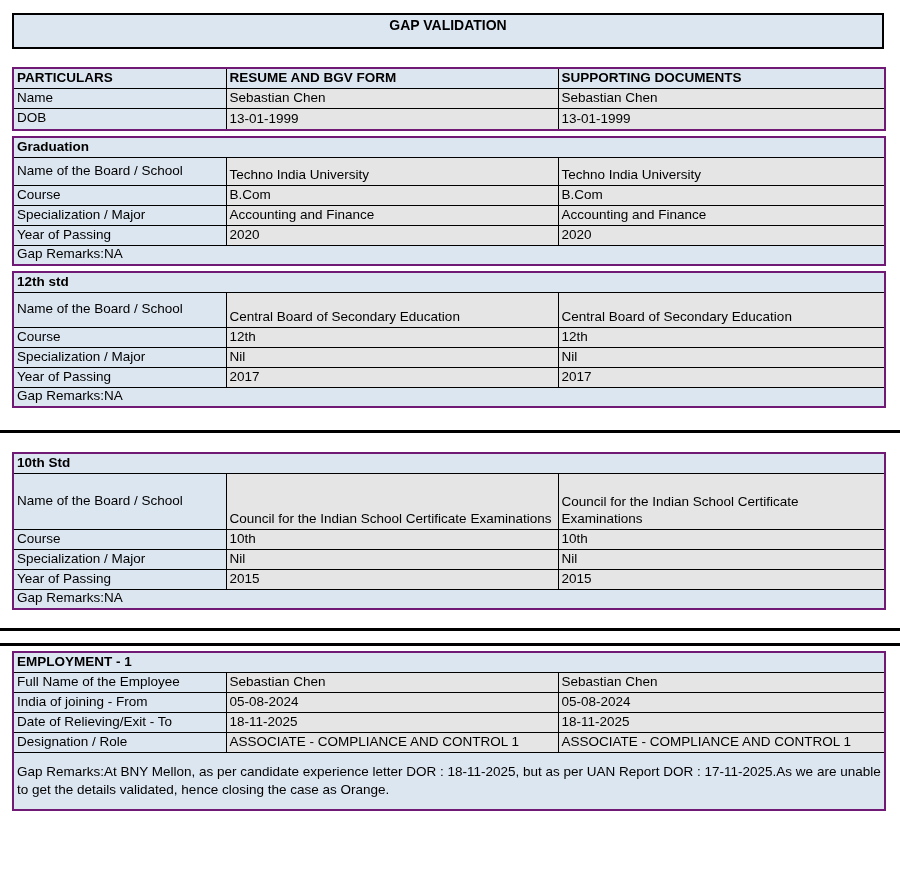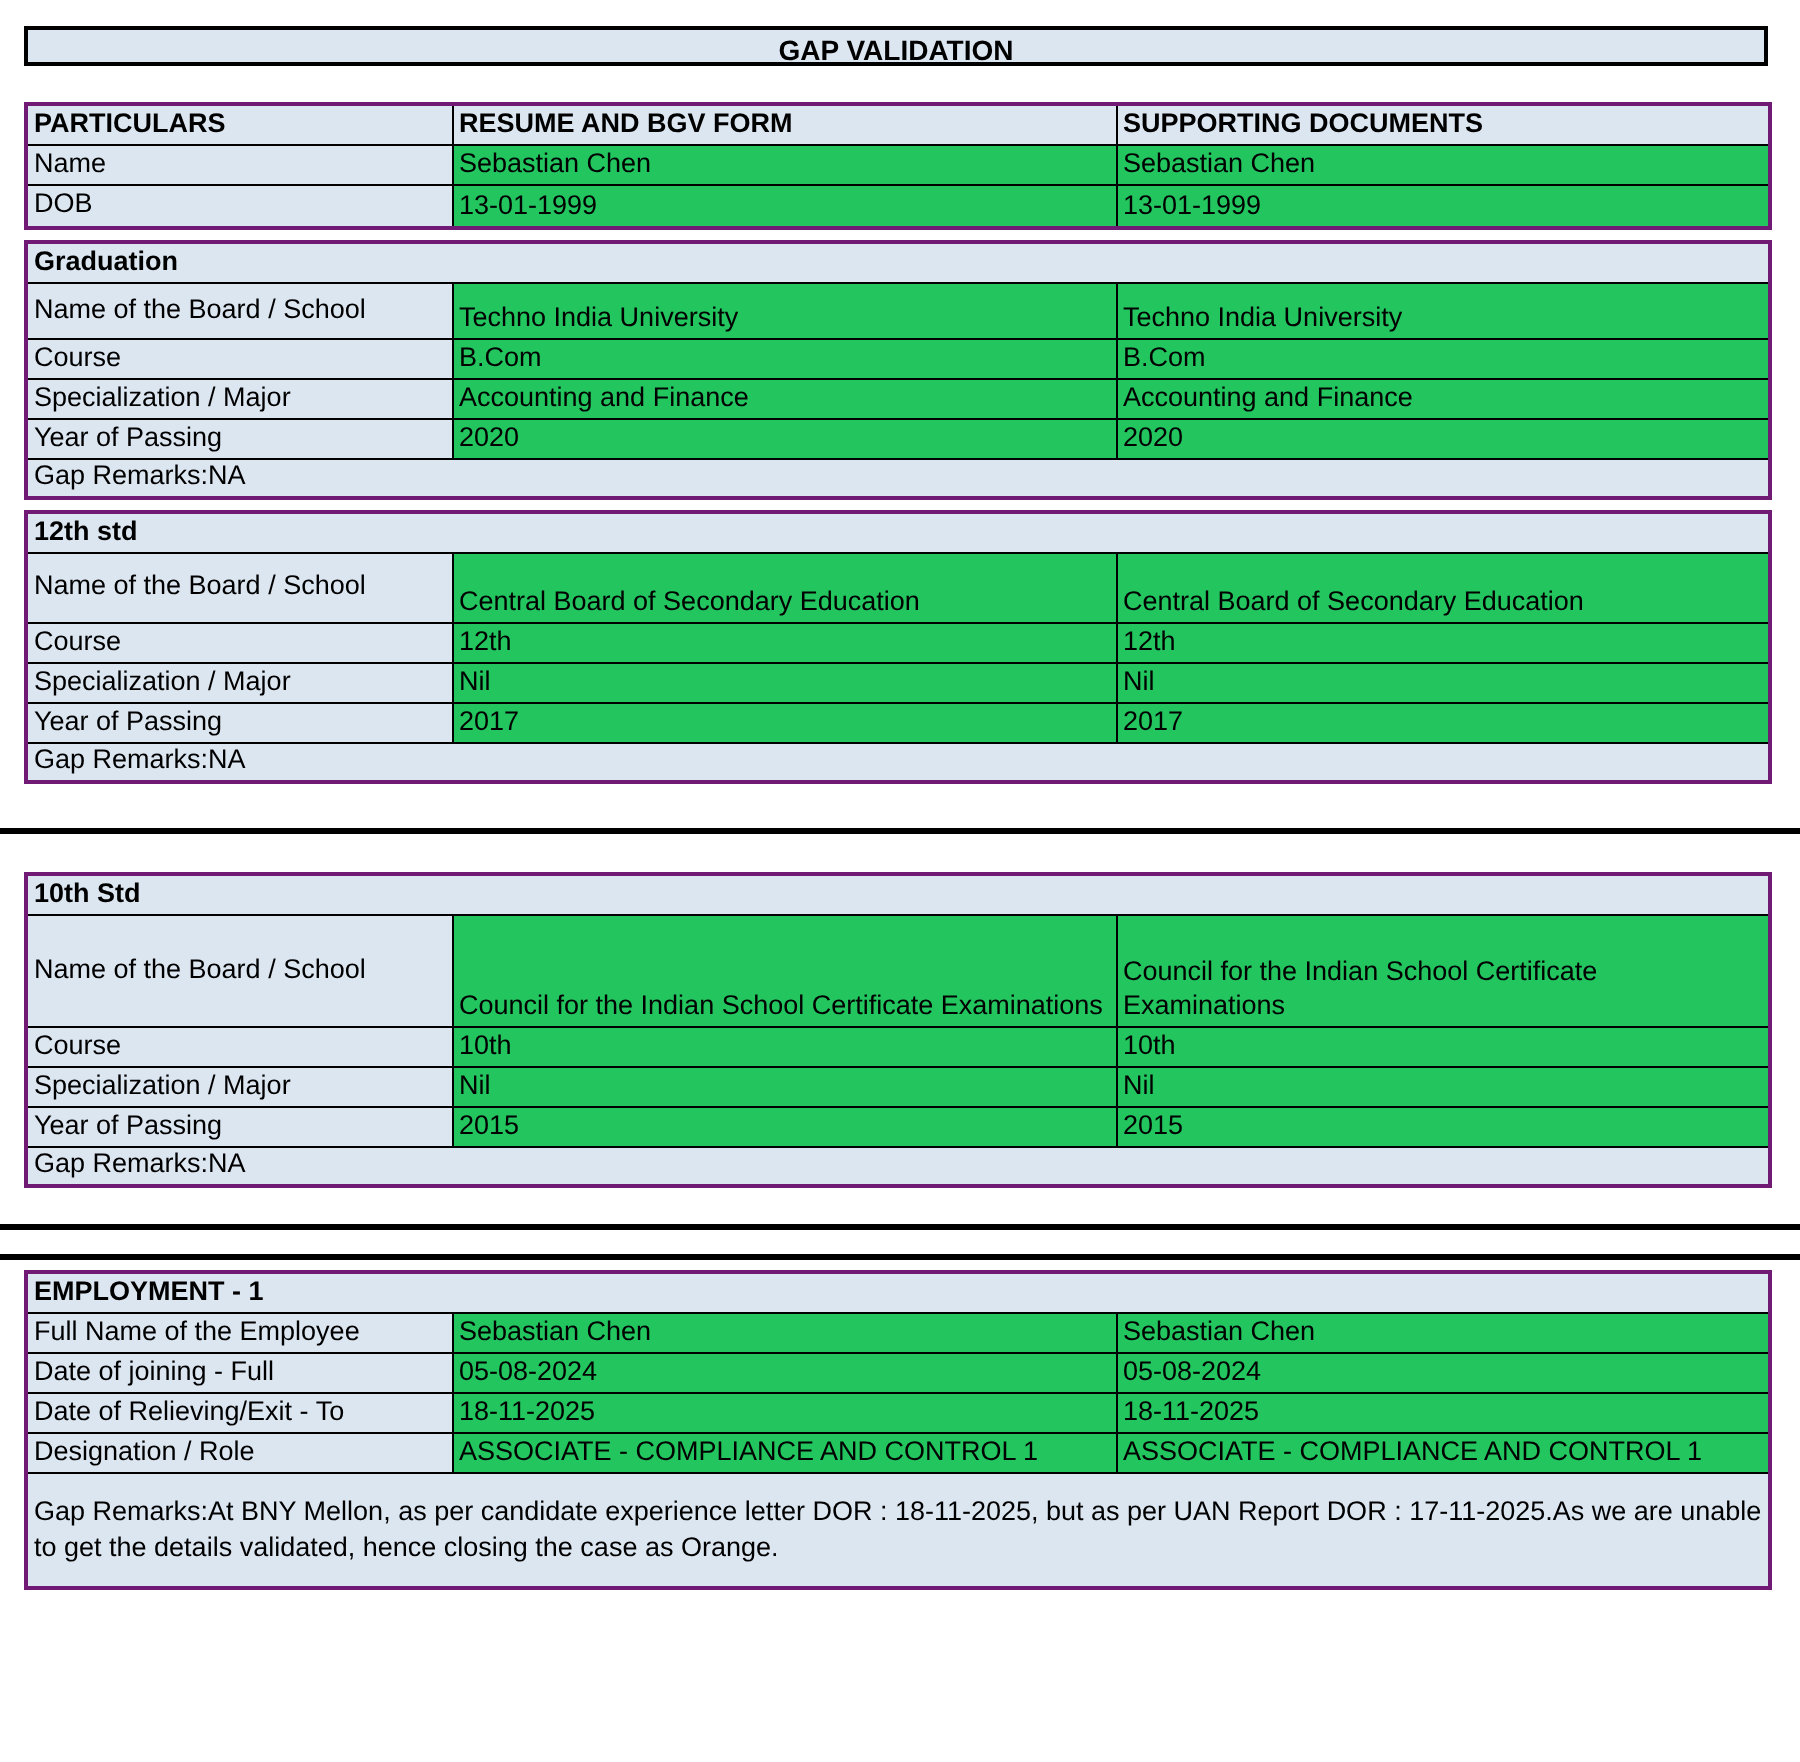--- a/index.html
+++ b/index.html
@@ -6,21 +6,21 @@
   html, body { background: #ffffff; }
   body {
     width: 900px; height: 881px;
     font-family: "Liberation Sans", "DejaVu Sans", sans-serif;
     color: #000; overflow: hidden;
   }
   .page { position: relative; width: 900px; height: 881px; }
 
   .title-box {
     margin: 13px 16px 0 12px;
-    height: 20px;
+    height: 36px;
     background: #dce6f1;
     border: 2px solid #000;
     text-align: center;
     font-weight: bold;
     font-size: 14px;
     line-height: 20px;
   }
 
   table.tbl {
     border-collapse: collapse;
@@ -36,21 +36,21 @@
 
   td {
     border: 1px solid #000;
     padding: 0 3px 2px 3px;
     line-height: 17px;
     overflow: hidden;
     vertical-align: middle;
   }
   td.colhead { background: #dce6f1; font-weight: bold; }
   td.lbl     { background: #dce6f1; }
-  td.val     { background: #22c55e; vertical-align: bottom; }
+  td.val     { background: #e5e5e5; vertical-align: bottom; }
   td.head    { background: #dce6f1; font-weight: bold; }
   td.remarks { background: #dce6f1; font-weight: normal; line-height: 16px; }
   td.remarks.big { line-height: 18px; padding-top: 3px; }
 
   tr.r16 { height: 16px; } tr.r17 { height: 17px; }
   tr.r19 { height: 19px; } tr.r20 { height: 20px; }
   tr.r21 { height: 21px; margin-top: 16px; } tr.r28 { height: 28px; }
   tr.r35 { height: 35px; } tr.r43 { height: 57px; }
   tr.r45 { height: 45px; } tr.r56 { height: 56px; }
 
@@ -218,21 +218,21 @@
     <tbody>
         <tr class="r20">
       <td class="head" colspan="3">EMPLOYMENT - 1</td>
     </tr>
     <tr class="r20">
       <td class="lbl">Full Name of the Employee</td>
       <td class="val">Sebastian Chen</td>
       <td class="val">Sebastian Chen</td>
     </tr>
     <tr class="r19">
-      <td class="lbl">Date of joining - Full</td>
+      <td class="lbl">India of joining - From</td>
       <td class="val">05-08-2024</td>
       <td class="val">05-08-2024</td>
     </tr>
     <tr class="r20">
       <td class="lbl">Date of Relieving/Exit - To</td>
       <td class="val">18-11-2025</td>
       <td class="val">18-11-2025</td>
     </tr>
     <tr class="r20">
       <td class="lbl">Designation / Role</td>

